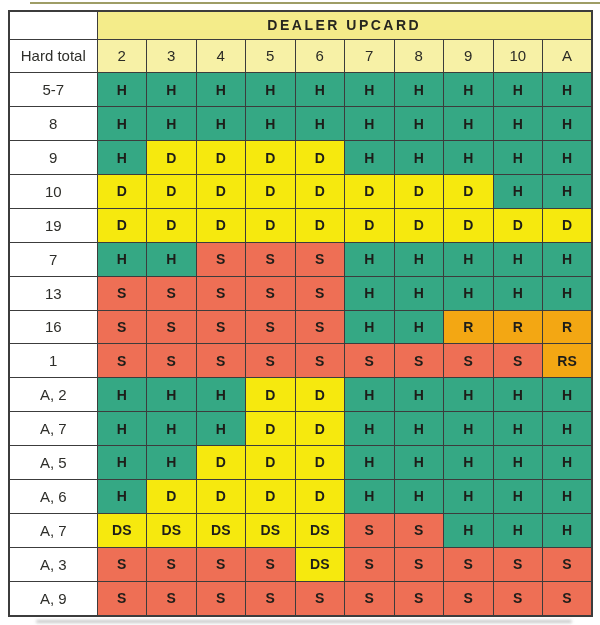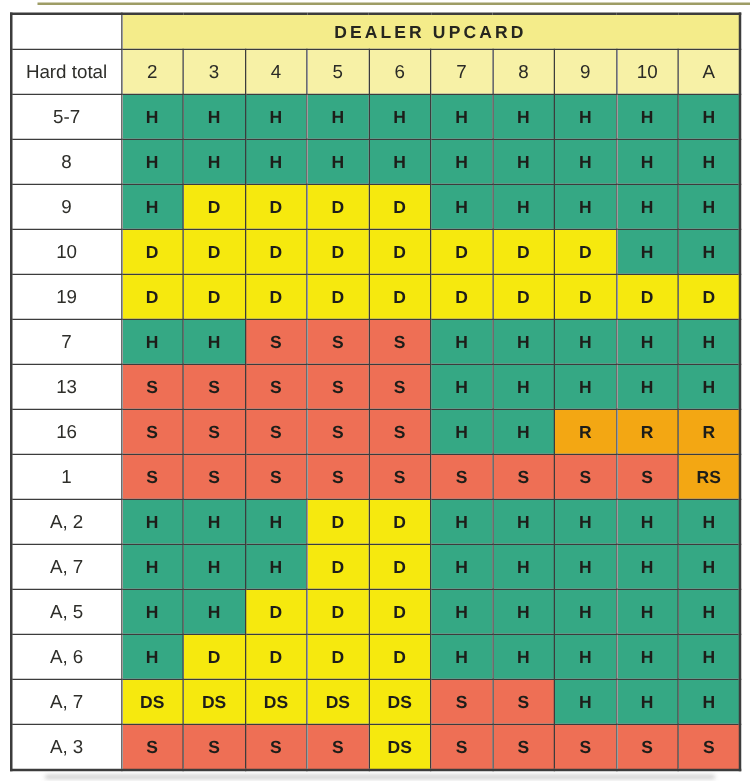--- a/index.html
+++ b/index.html
@@ -299,17 +299,30 @@
           <td class="action-cell" style="background: rgb(238, 111, 85);">S</td>
           <td class="action-cell" style="background: rgb(238, 111, 85);">S</td>
           <td class="action-cell" style="background: rgb(238, 111, 85);">S</td>
           <td class="action-cell" style="background: rgb(246, 233, 14);">DS</td>
           <td class="action-cell" style="background: rgb(238, 111, 85);">S</td>
           <td class="action-cell" style="background: rgb(238, 111, 85);">S</td>
           <td class="action-cell" style="background: rgb(238, 111, 85);">S</td>
           <td class="action-cell" style="background: rgb(238, 111, 85);">S</td>
           <td class="action-cell" style="background: rgb(238, 111, 85);">S</td>
         </tr>
+        <tr>
+          <td class="row-label">A, 9</td>
+          <td class="action-cell" style="background: rgb(238, 111, 85);">S</td>
+          <td class="action-cell" style="background: rgb(238, 111, 85);">S</td>
+          <td class="action-cell" style="background: rgb(238, 111, 85);">S</td>
+          <td class="action-cell" style="background: rgb(238, 111, 85);">S</td>
+          <td class="action-cell" style="background: rgb(238, 111, 85);">S</td>
+          <td class="action-cell" style="background: rgb(238, 111, 85);">S</td>
+          <td class="action-cell" style="background: rgb(238, 111, 85);">S</td>
+          <td class="action-cell" style="background: rgb(238, 111, 85);">S</td>
+          <td class="action-cell" style="background: rgb(238, 111, 85);">S</td>
+          <td class="action-cell" style="background: rgb(238, 111, 85);">S</td>
+        </tr>
       </tbody>
   </table>
 
   <div class="shadow-bottom"></div>
 </div>
 
 </body></html>

